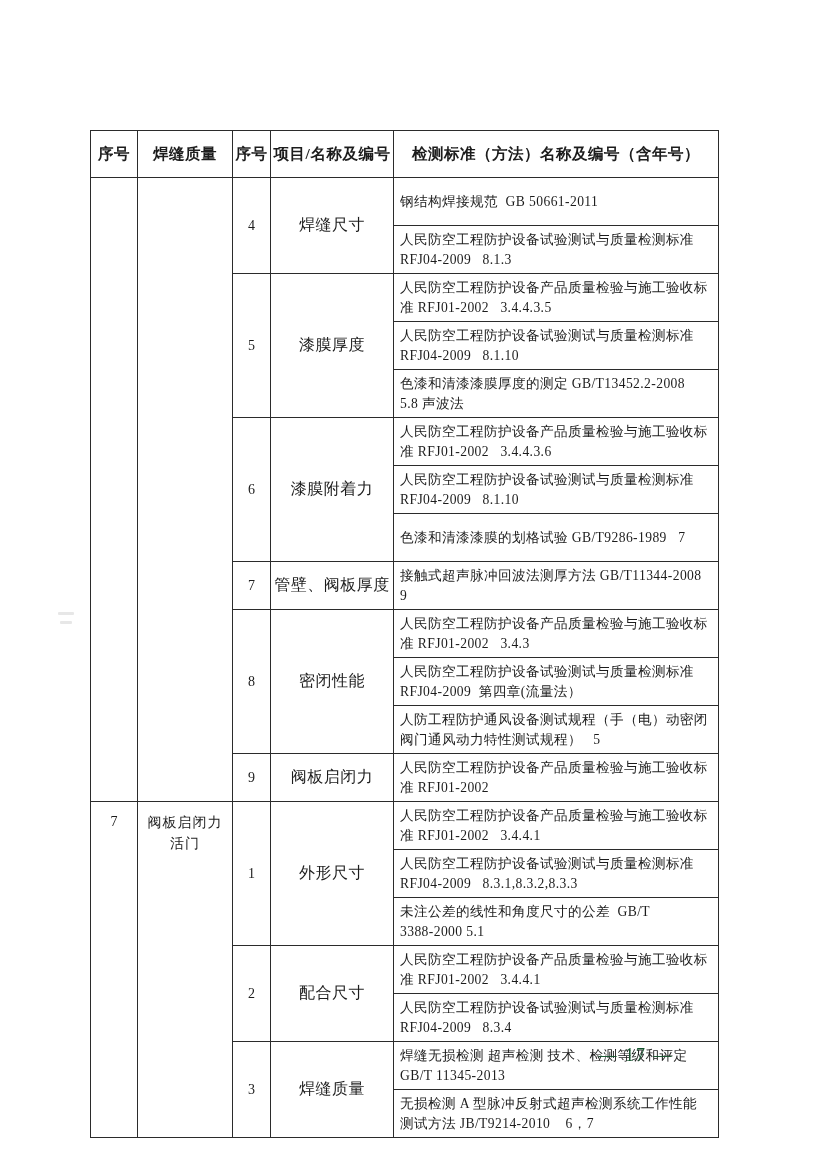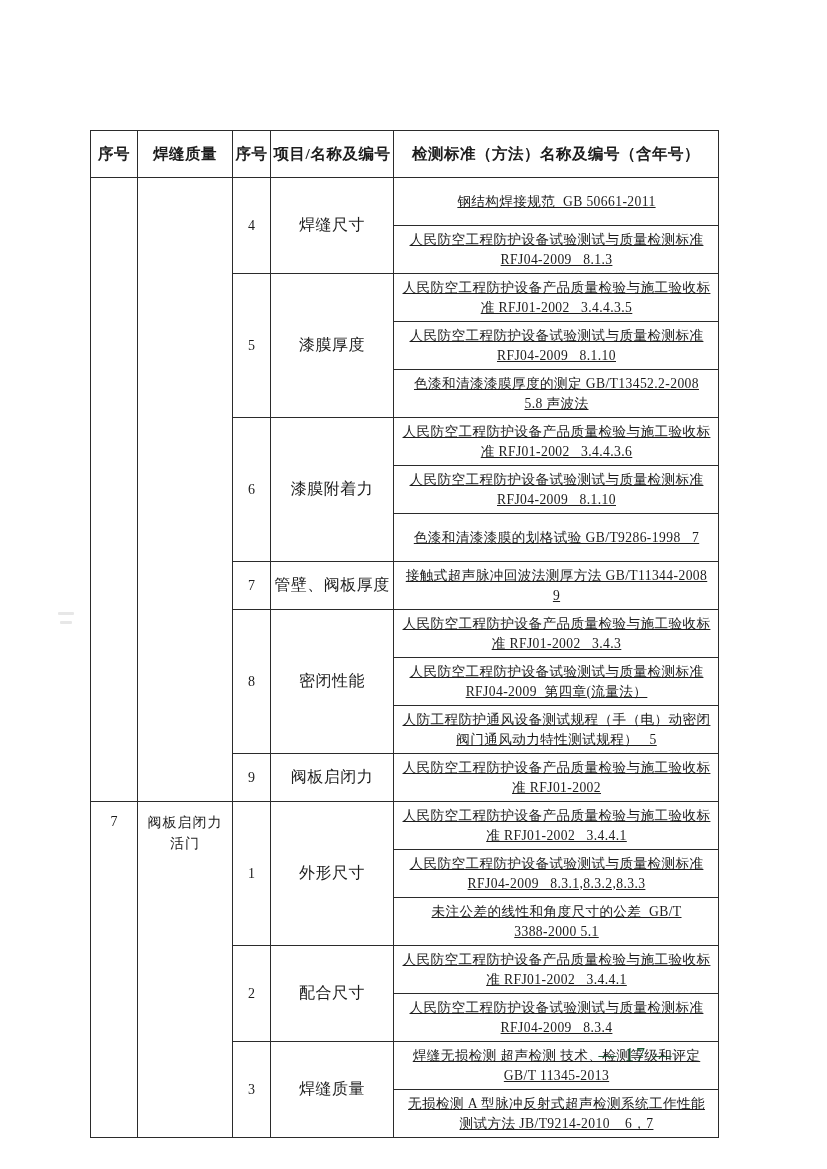--- a/index.html
+++ b/index.html
@@ -58,28 +58,27 @@
   }
   td.col-name {
     text-align: center;
     vertical-align: middle;
     font-size: 16px;
     letter-spacing: 0.5px;
     padding: 2px;
   }
   td.col-std {
     height: 43px;
-    text-align: center;
+    text-align: left;
     vertical-align: middle;
     font-size: 13.6px;
     line-height: 20px;
     letter-spacing: 0.4px;
     padding: 2px 5px 2px 6px;
     white-space: pre-wrap;
-    text-decoration: underline;
   }
   .page-number {
     position: absolute;
     left: 576px;
     top: 1045px;
     width: 120px;
     text-align: center;
     font-size: 18px;
     letter-spacing: 2px;
     color: #14532d;
@@ -151,21 +150,21 @@
           <td class="col-no" rowspan="3">6</td>
           <td class="col-name" rowspan="3">漆膜附着力</td>
           <td class="col-std">人民防空工程防护设备产品质量检验与施工验收标
 准 RFJ01-2002   3.4.4.3.6</td>
         </tr>
         <tr>
           <td class="col-std">人民防空工程防护设备试验测试与质量检测标准
 RFJ04-2009   8.1.10</td>
         </tr>
         <tr>
-          <td class="col-std">色漆和清漆漆膜的划格试验 GB/T9286-1998   7</td>
+          <td class="col-std">色漆和清漆漆膜的划格试验 GB/T9286-1989   7</td>
         </tr>
         <tr>
           <td class="col-no">7</td>
           <td class="col-name">管壁、阀板厚度</td>
           <td class="col-std">接触式超声脉冲回波法测厚方法 GB/T11344-2008
 9</td>
         </tr>
         <tr>
           <td class="col-no" rowspan="3">8</td>
           <td class="col-name" rowspan="3">密闭性能</td>

